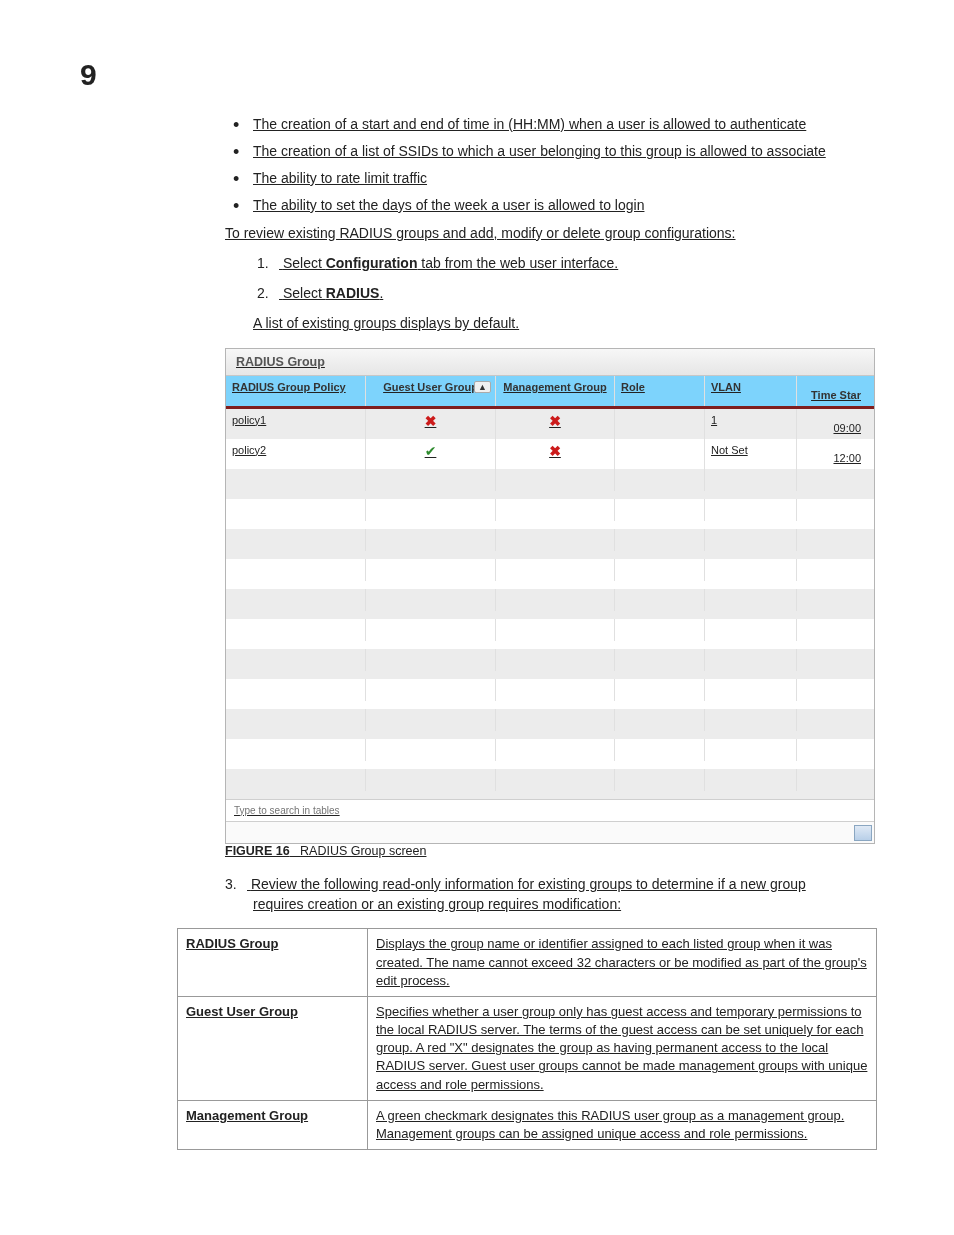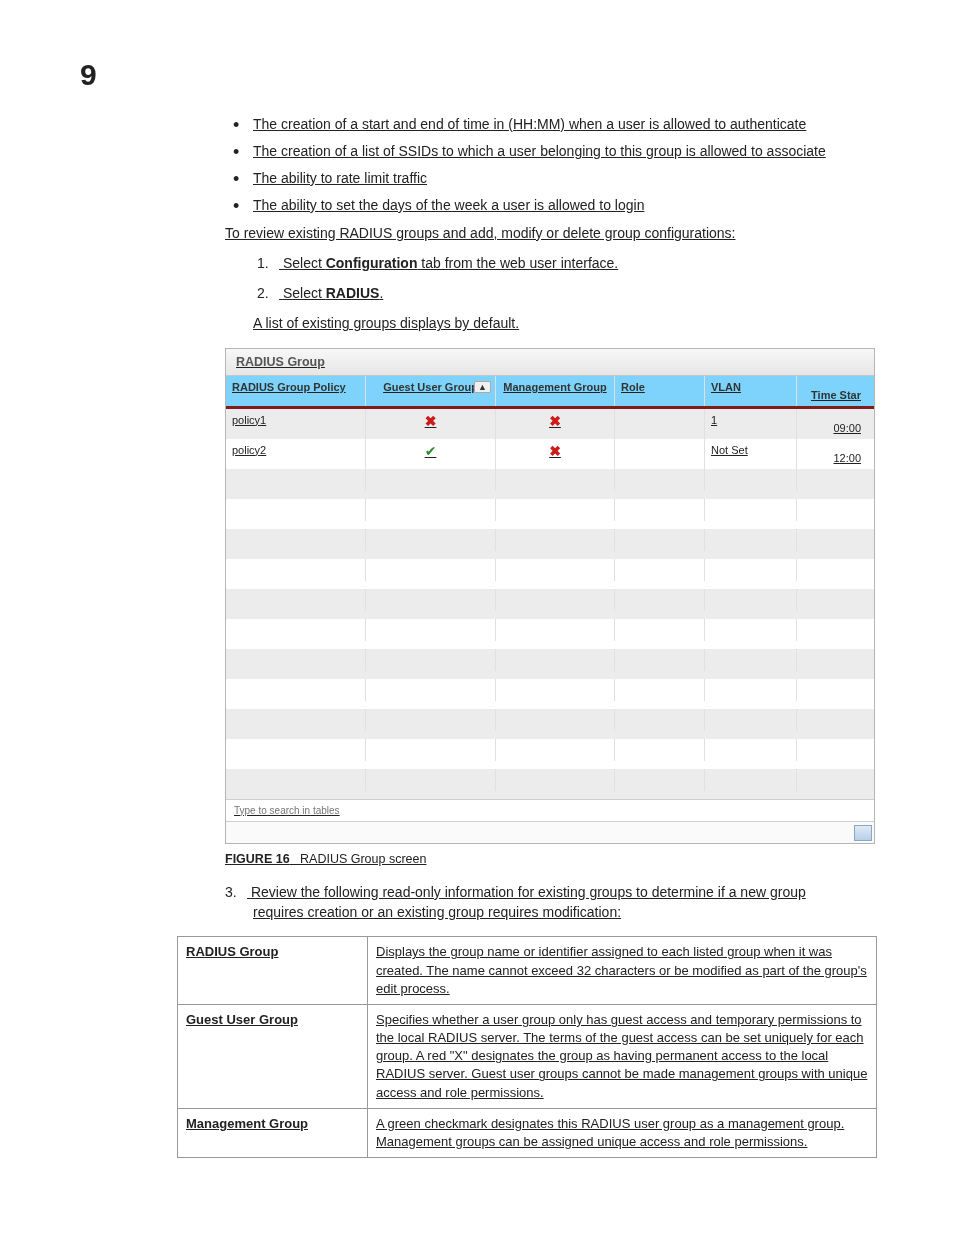--- a/index.html
+++ b/index.html
@@ -78,21 +78,21 @@
     border:none; outline:none; font-size:10px; color:#777; width:260px; background:transparent;
   }
   .footer-strip {
     border-top:1px solid #cfcfcf; height:22px; position:relative; background:#fafafa;
   }
   .footer-strip .mini-btn {
     position:absolute; right:2px; top:3px; width:18px; height:16px;
     background: linear-gradient(#dfe9f5,#b8cfe8); border:1px solid #8aa6c1;
   }
 
-  .fig-caption { font-size:12.5px; margin-top:8px; }
+  .fig-caption { font-size:12.5px; margin-top:0; }
   .fig-caption .fig-label { font-weight:bold; }
 
   .step3 { margin-top:16px; line-height:1.45;}
   .step3-cont { margin-left:28px; line-height:1.45;}
 
   .def-table { margin-top:14px; border-collapse:collapse; width:700px; margin-left:-48px; font-size:13px;}
   .def-table td { border:1px solid #999; padding:6px 8px; vertical-align:top; line-height:1.4;}
   .def-table td.term { font-weight:bold; width:190px; }
 </style>
 </head>

